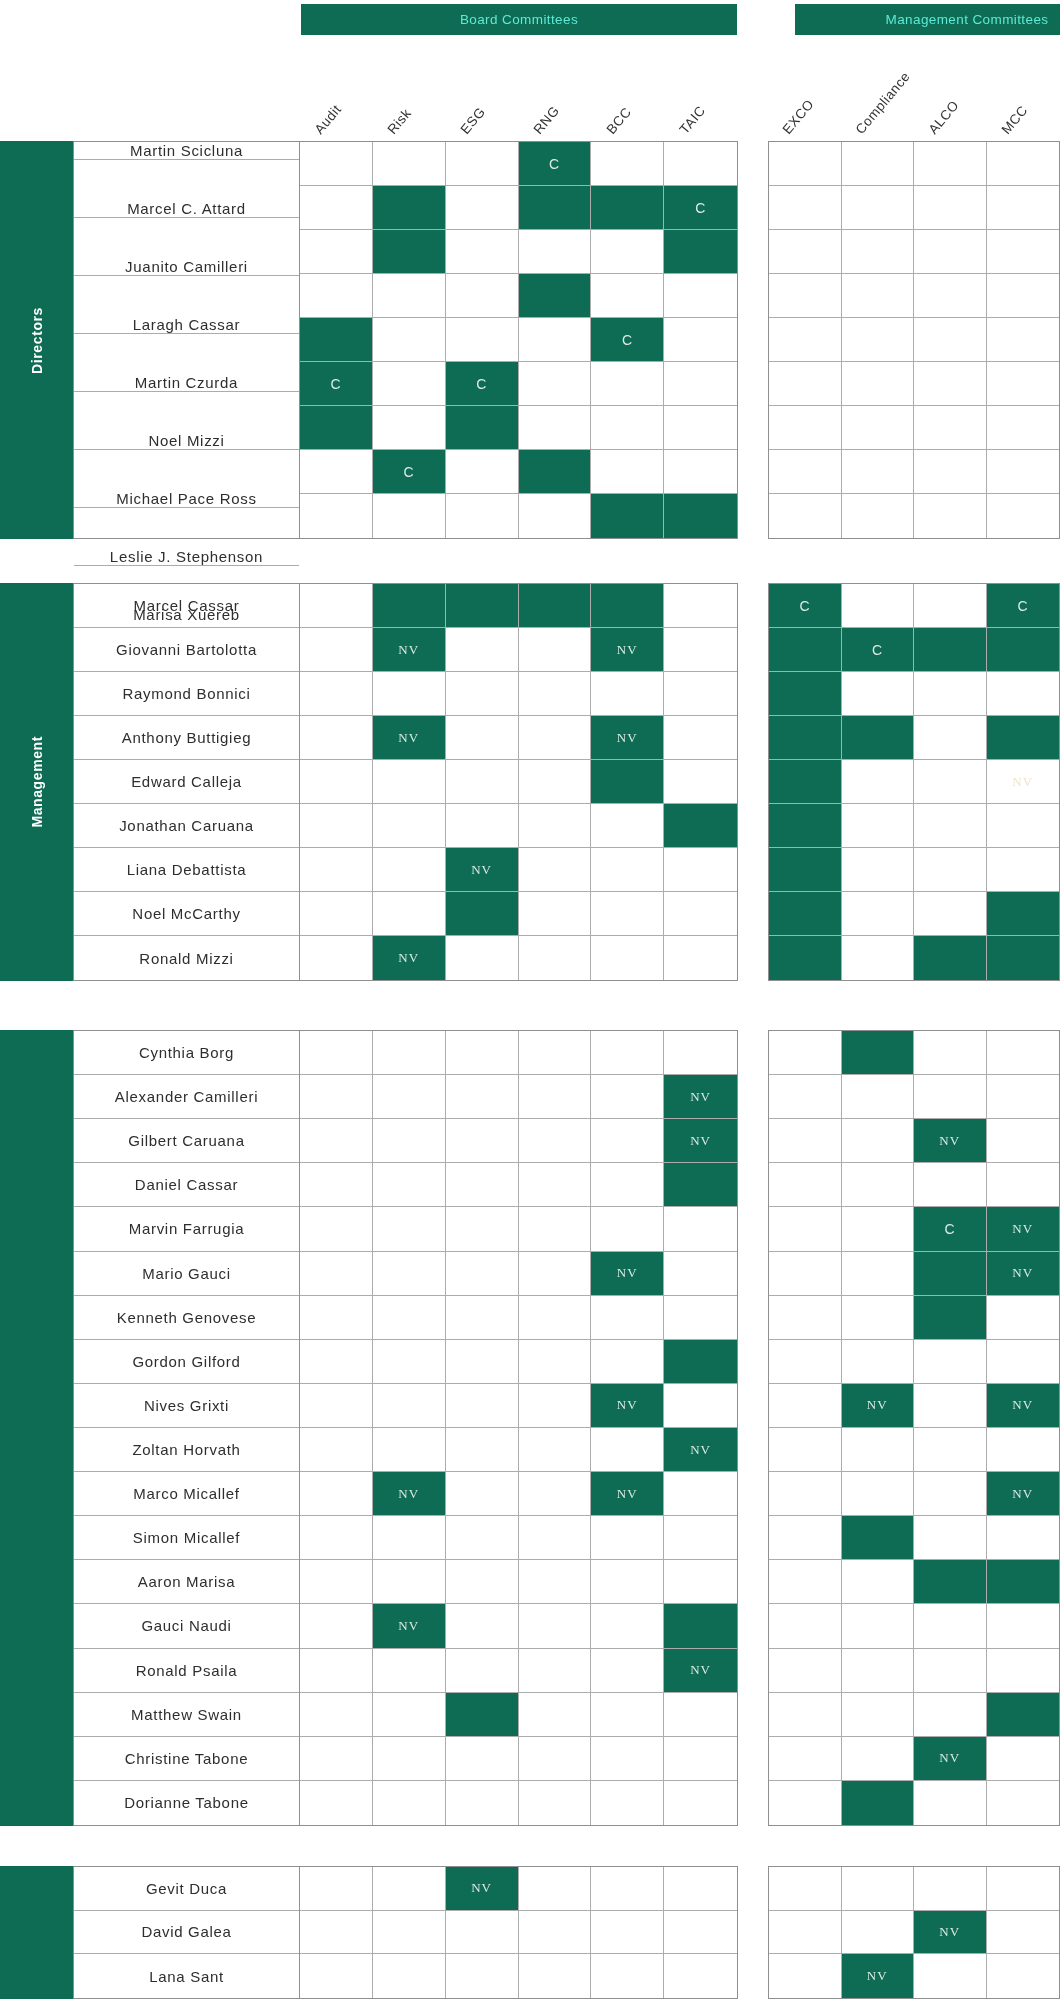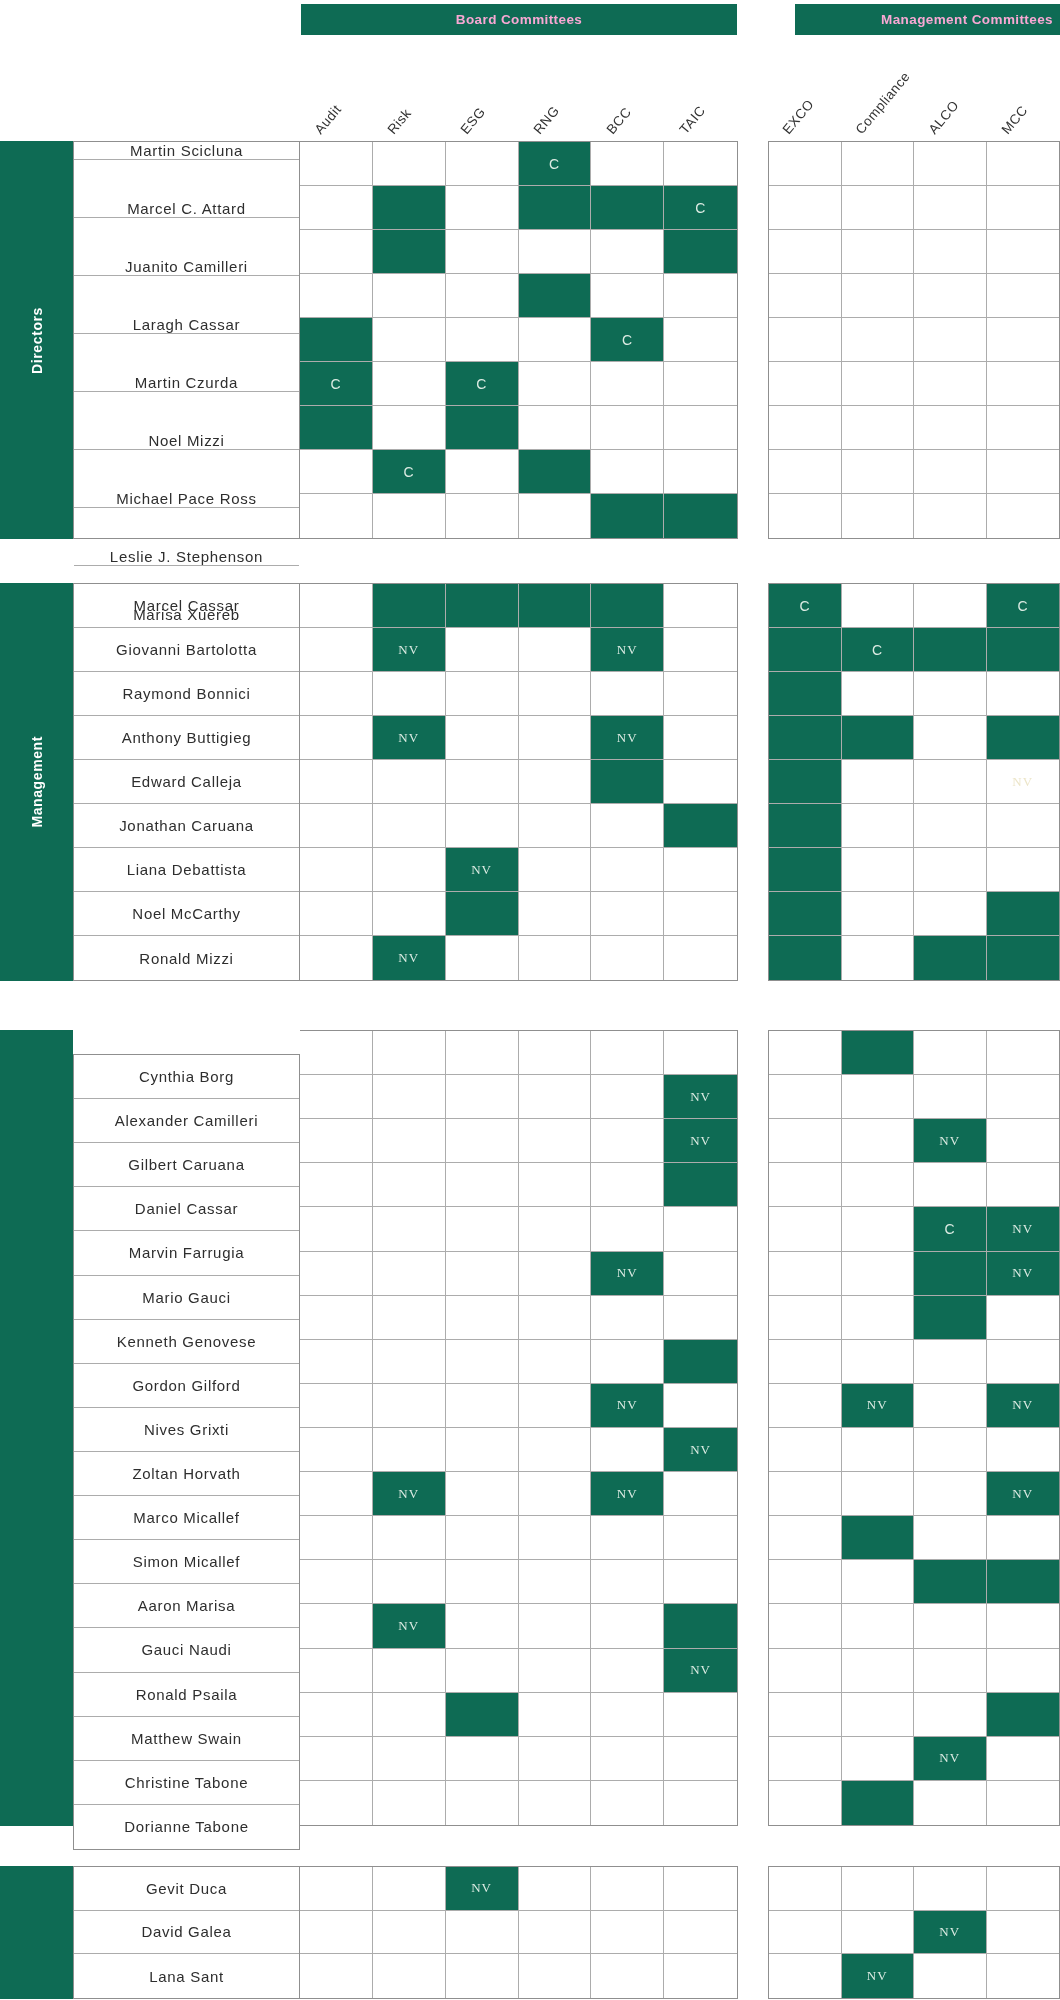--- a/index.html
+++ b/index.html
@@ -7,21 +7,21 @@
     --outer:#8f8f8f;
     --inner:#acacac;
     --ink:#2e2e2e;
   }
   html,body{margin:0;padding:0;background:#ffffff;}
   body{font-family:"Liberation Sans", sans-serif;}
   #canvas{position:relative;width:1060px;height:2000px;background:#fff;overflow:hidden;}
 
   .hdr-bar{position:absolute;top:4px;height:31px;background:var(--green);
            display:flex;align-items:center;justify-content:center;}
-  .hdr-bar span{color:#f9a8d4;font-size:13.5px;font-weight:bold;letter-spacing:.4px;text-align:center;}
+  .hdr-bar span{color:#5eead4;font-size:13.5px;font-weight:normal;letter-spacing:.4px;text-align:center;}
 
   #col-headers{position:absolute;left:0;top:0;width:1060px;height:140px;}
   .col-label{position:absolute;bottom:3px;white-space:nowrap;color:#333;
              font-size:13.5px;letter-spacing:.5px;
              transform-origin:left bottom;transform:rotate(-50deg);}
 
   .group{position:absolute;left:0;width:1060px;}
   .group-sidebar{position:absolute;left:0;top:0;height:100%;width:73px;background:var(--green);
                  display:flex;align-items:center;justify-content:center;}
   .group-label{writing-mode:vertical-rl;transform:rotate(180deg);color:#fff;
@@ -317,21 +317,21 @@
           <div class="cell"></div>
           <div class="cell cLast filled"></div>
           <div class="cell rLast filled"></div>
           <div class="cell rLast"></div>
           <div class="cell rLast filled"></div>
           <div class="cell cLast rLast filled"></div>
         </div>
       </div>
       <div class="group" style="top: 1030px; height: 796px;">
         <div class="group-sidebar"></div>
-        <div class="name-col" style="grid-template-rows: repeat(18, 1fr); margin-top: 24px;">
+        <div class="name-col" style="grid-template-rows: repeat(18, 1fr);">
           <div class="name-cell">Cynthia Borg</div>
           <div class="name-cell">Alexander Camilleri</div>
           <div class="name-cell">Gilbert Caruana</div>
           <div class="name-cell">Daniel Cassar</div>
           <div class="name-cell">Marvin Farrugia</div>
           <div class="name-cell">Mario Gauci</div>
           <div class="name-cell">Kenneth Genovese</div>
           <div class="name-cell">Gordon Gilford</div>
           <div class="name-cell">Nives Grixti</div>
           <div class="name-cell">Zoltan Horvath</div>

